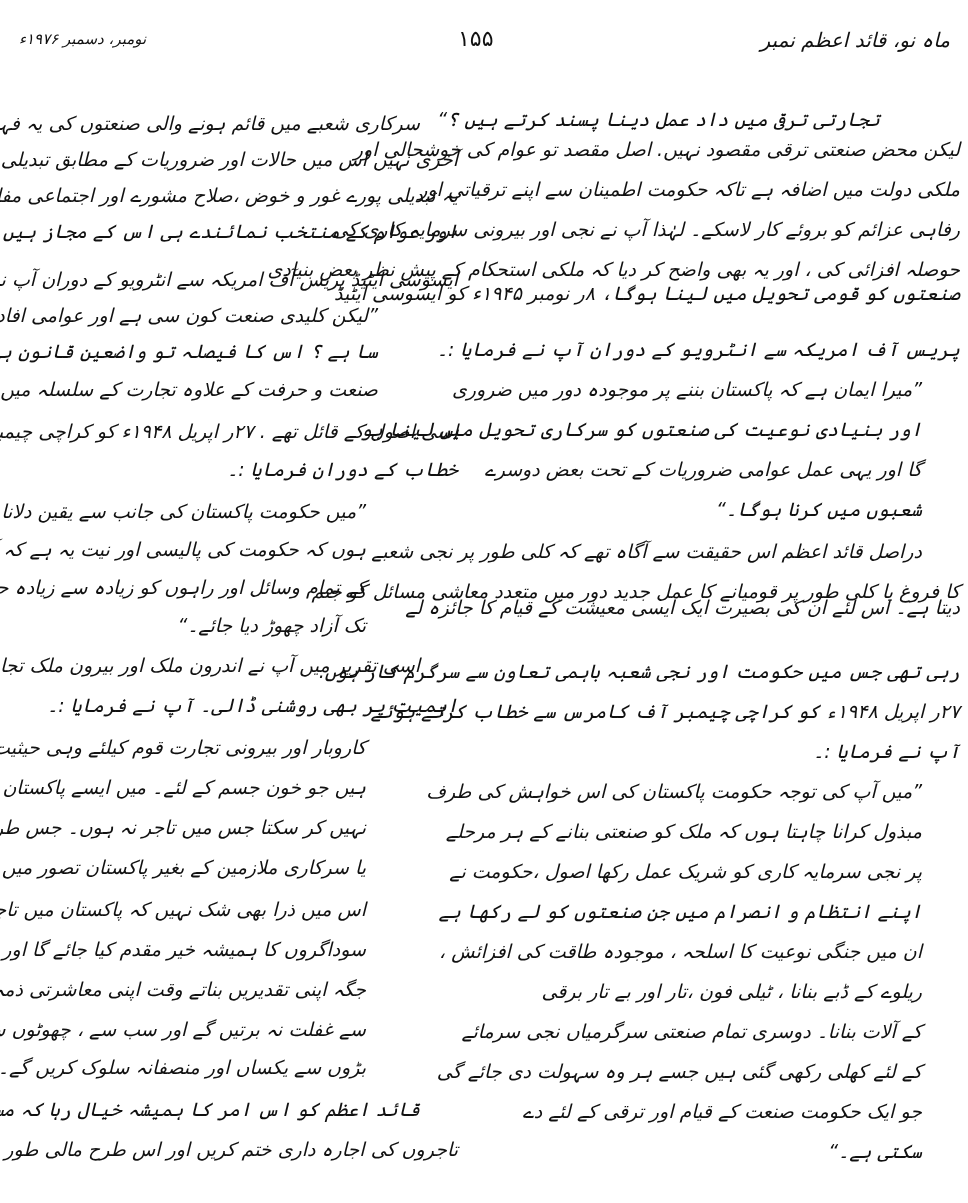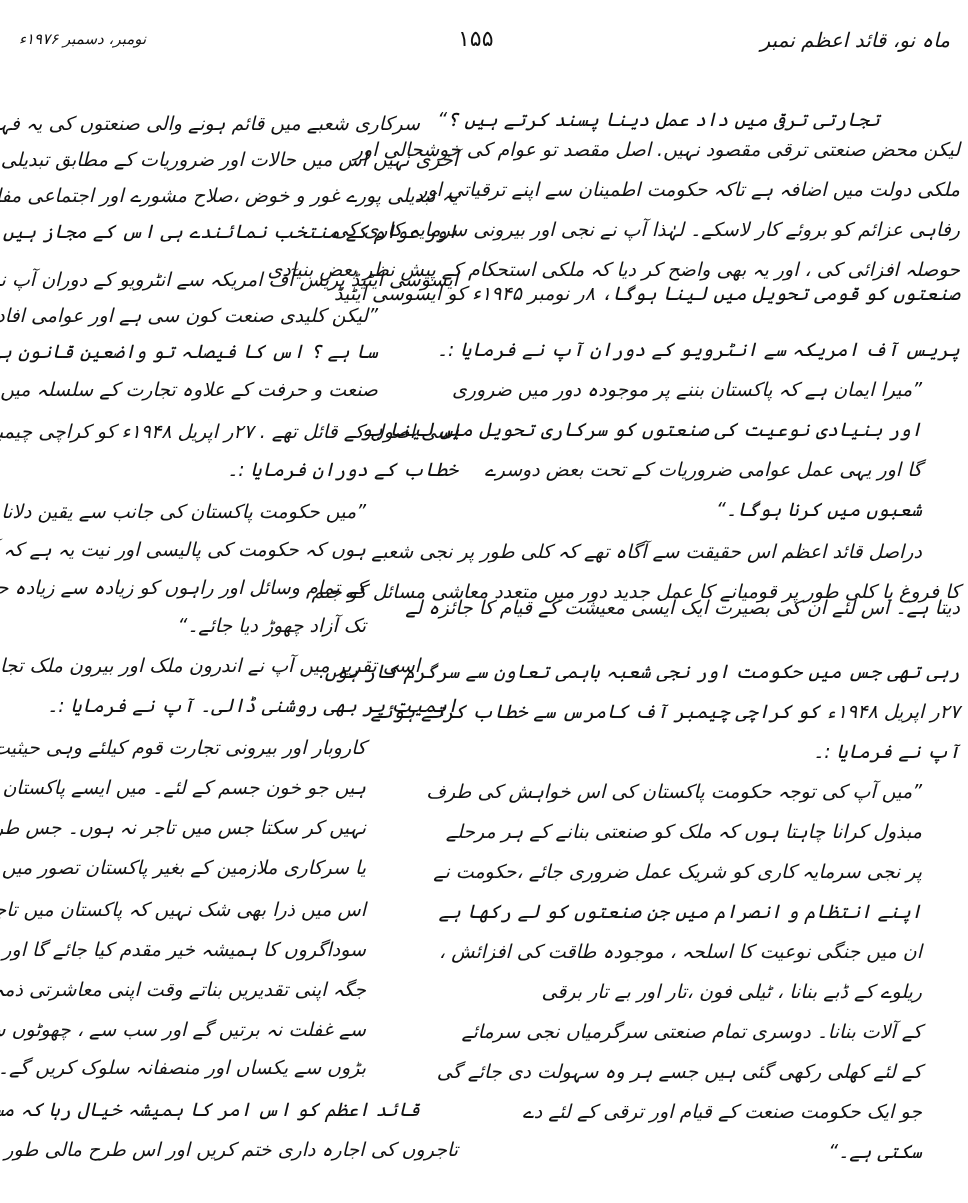--- a/index.html
+++ b/index.html
@@ -105,21 +105,21 @@
     <div class="line indent-1" style="top:350px">گا اور یہی عمل عوامی ضروریات کے تحت بعض دوسرے</div>
     <div class="line indent-1" style="top:390px">شعبوں میں کرنا ہوگا۔“</div>
     <div class="line indent-1" style="top:432px">دراصل قائد اعظم اس حقیقت سے آگاہ تھے کہ کلی طور پر نجی شعبے</div>
     <div class="line" style="top:472px">کا فروغ یا کلی طور پر قومیانے کا عمل جدید دور میں متعدد معاشی مسائل کو جنم</div>
     <div class="line" style="top:488px">دیتا ہے۔ اس لئے ان کی بصیرت ایک ایسی معیشت کے قیام کا جائزہ لے</div>
     <div class="line" style="top:552px">رہی تھی جس میں حکومت اور نجی شعبہ باہمی تعاون سے سرگرم کار ہوں.</div>
     <div class="line" style="top:592px">۲۷ر اپریل ۱۹۴۸ء کو کراچی چیمبر آف کامرس سے خطاب کرتے ہوئے</div>
     <div class="line" style="top:632px">آپ نے فرمایا :۔</div>
     <div class="line indent-1" style="top:672px">”میں آپ کی توجہ حکومت پاکستان کی اس خواہش کی طرف</div>
     <div class="line indent-1" style="top:712px">مبذول کرانا چاہتا ہوں کہ ملک کو صنعتی بنانے کے ہر مرحلے</div>
-    <div class="line indent-1" style="top:752px">پر نجی سرمایہ کاری کو شریک عمل ضروری جائے ،حکومت نے</div>
+    <div class="line indent-1" style="top:752px">پر نجی سرمایہ کاری کو شریک عمل رکھا اصول ،حکومت نے</div>
     <div class="line indent-1" style="top:792px">اپنے انتظام و انصرام میں جن صنعتوں کو لے رکھا ہے</div>
     <div class="line indent-1" style="top:832px">ان میں جنگی نوعیت کا اسلحہ ، موجودہ طاقت کی افزائش ،</div>
     <div class="line indent-1" style="top:872px">ریلوے کے ڈبے بنانا ، ٹیلی فون ،تار اور بے تار برقی</div>
     <div class="line indent-1" style="top:912px">کے آلات بنانا۔ دوسری تمام صنعتی سرگرمیاں نجی سرمائے</div>
     <div class="line indent-1" style="top:952px">کے لئے کھلی رکھی گئی ہیں جسے ہر وہ سہولت دی جائے گی</div>
     <div class="line indent-1" style="top:992px">جو ایک حکومت صنعت کے قیام اور ترقی کے لئے دے</div>
     <div class="line indent-1" style="top:1032px">سکتی ہے۔“</div>
   </div>
 
   <div class="column col-left">

